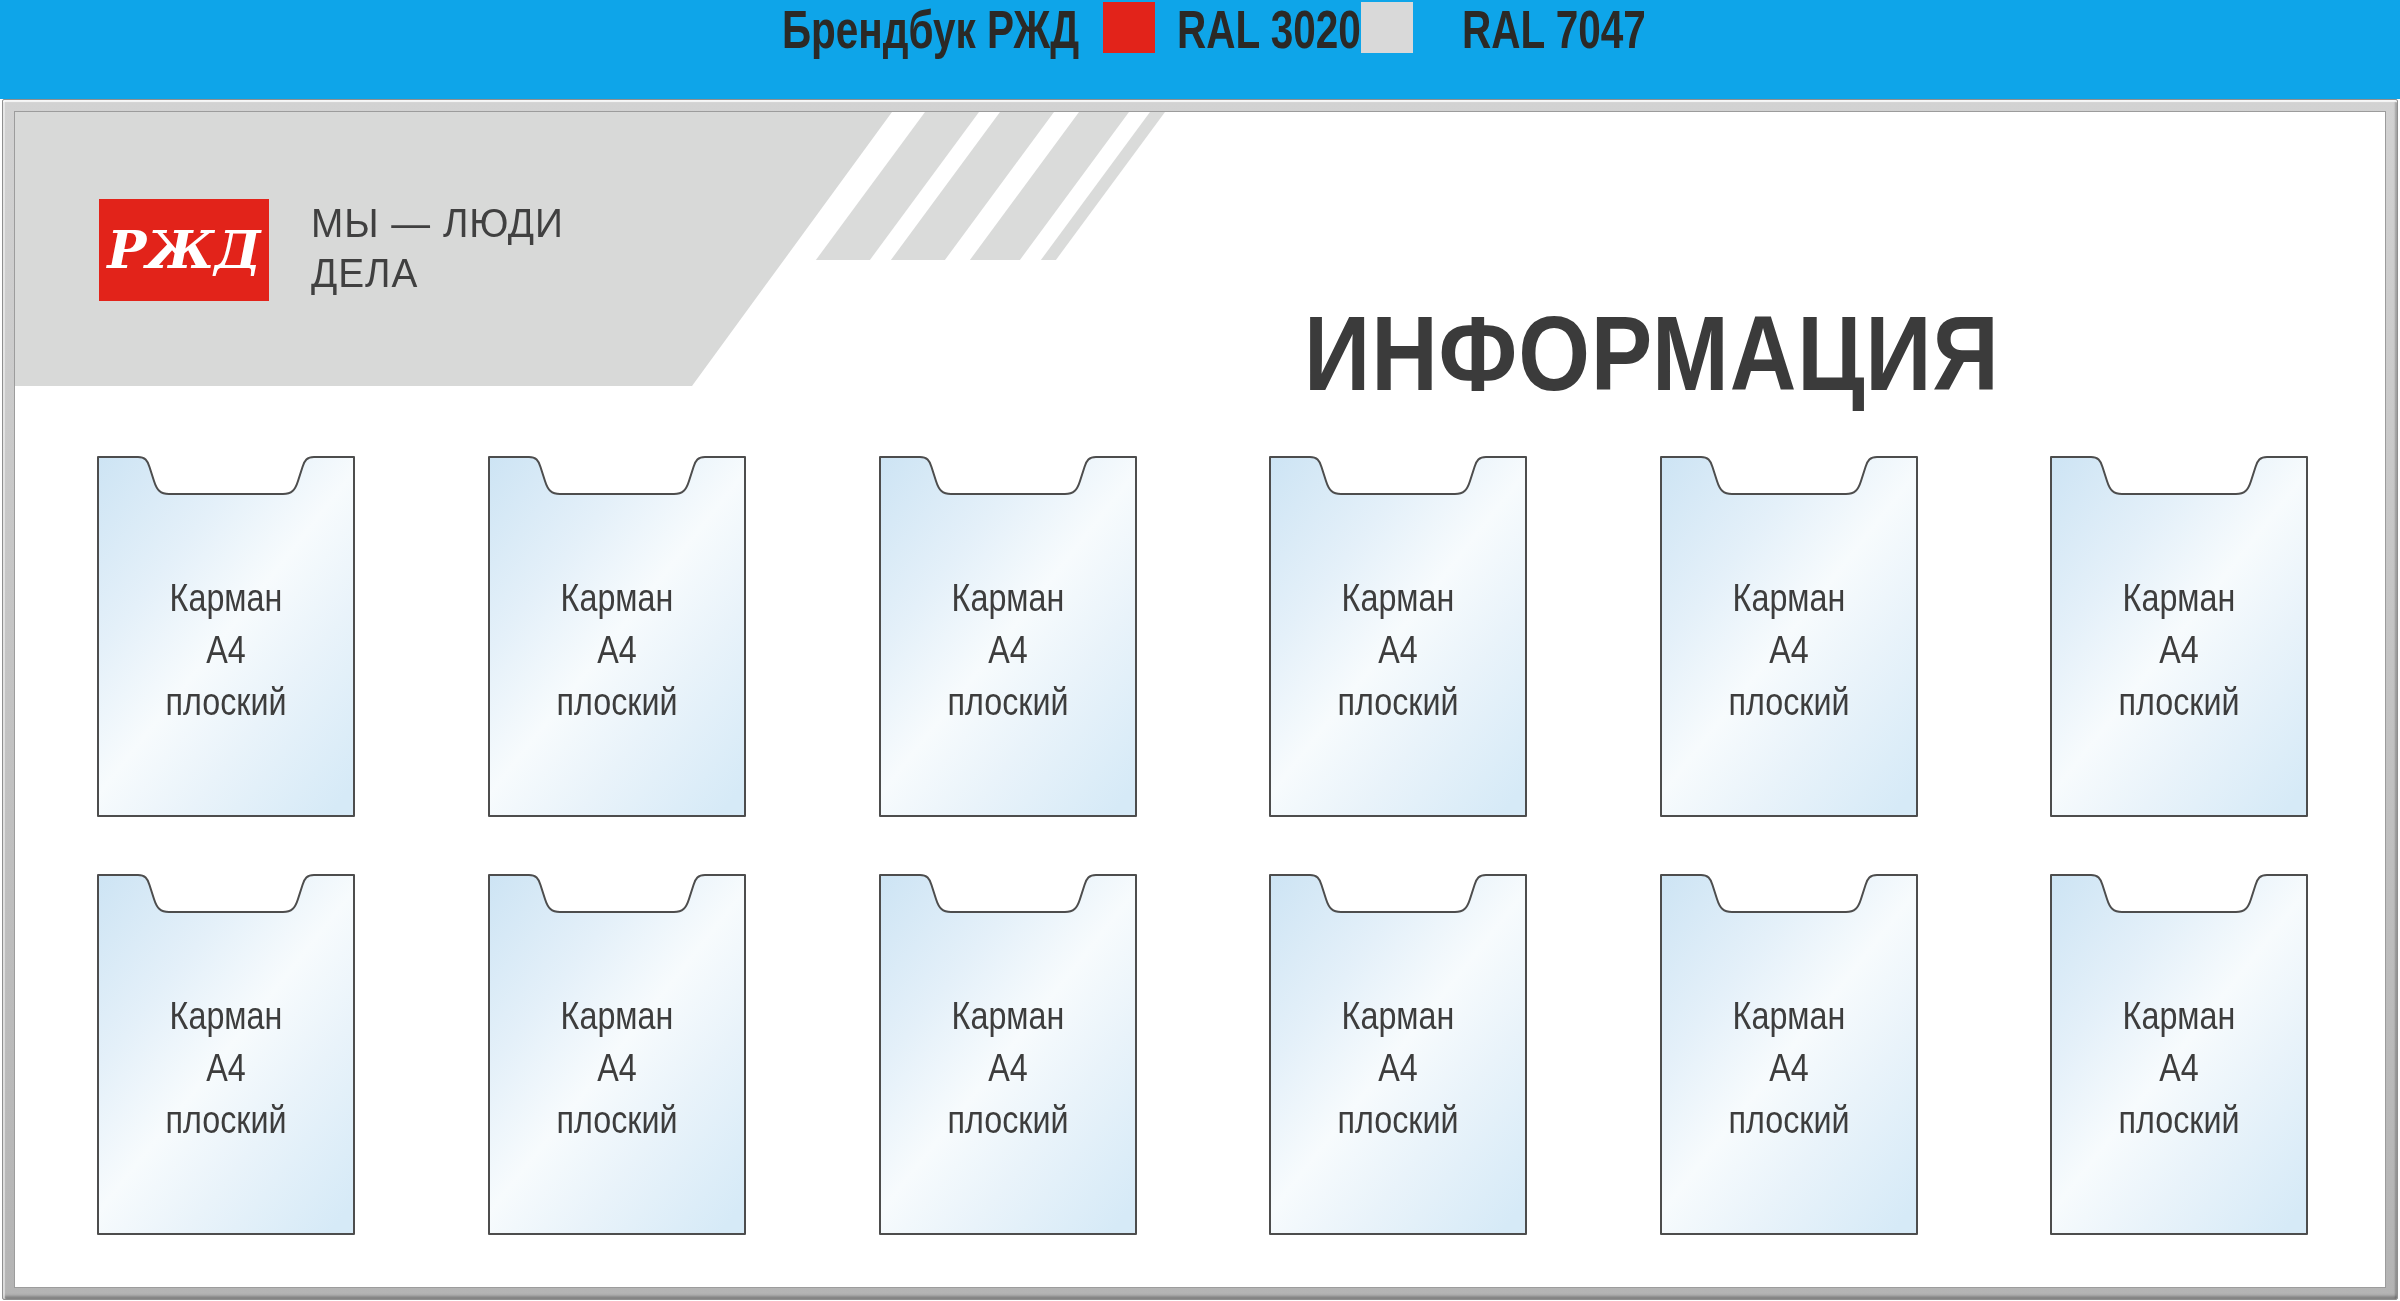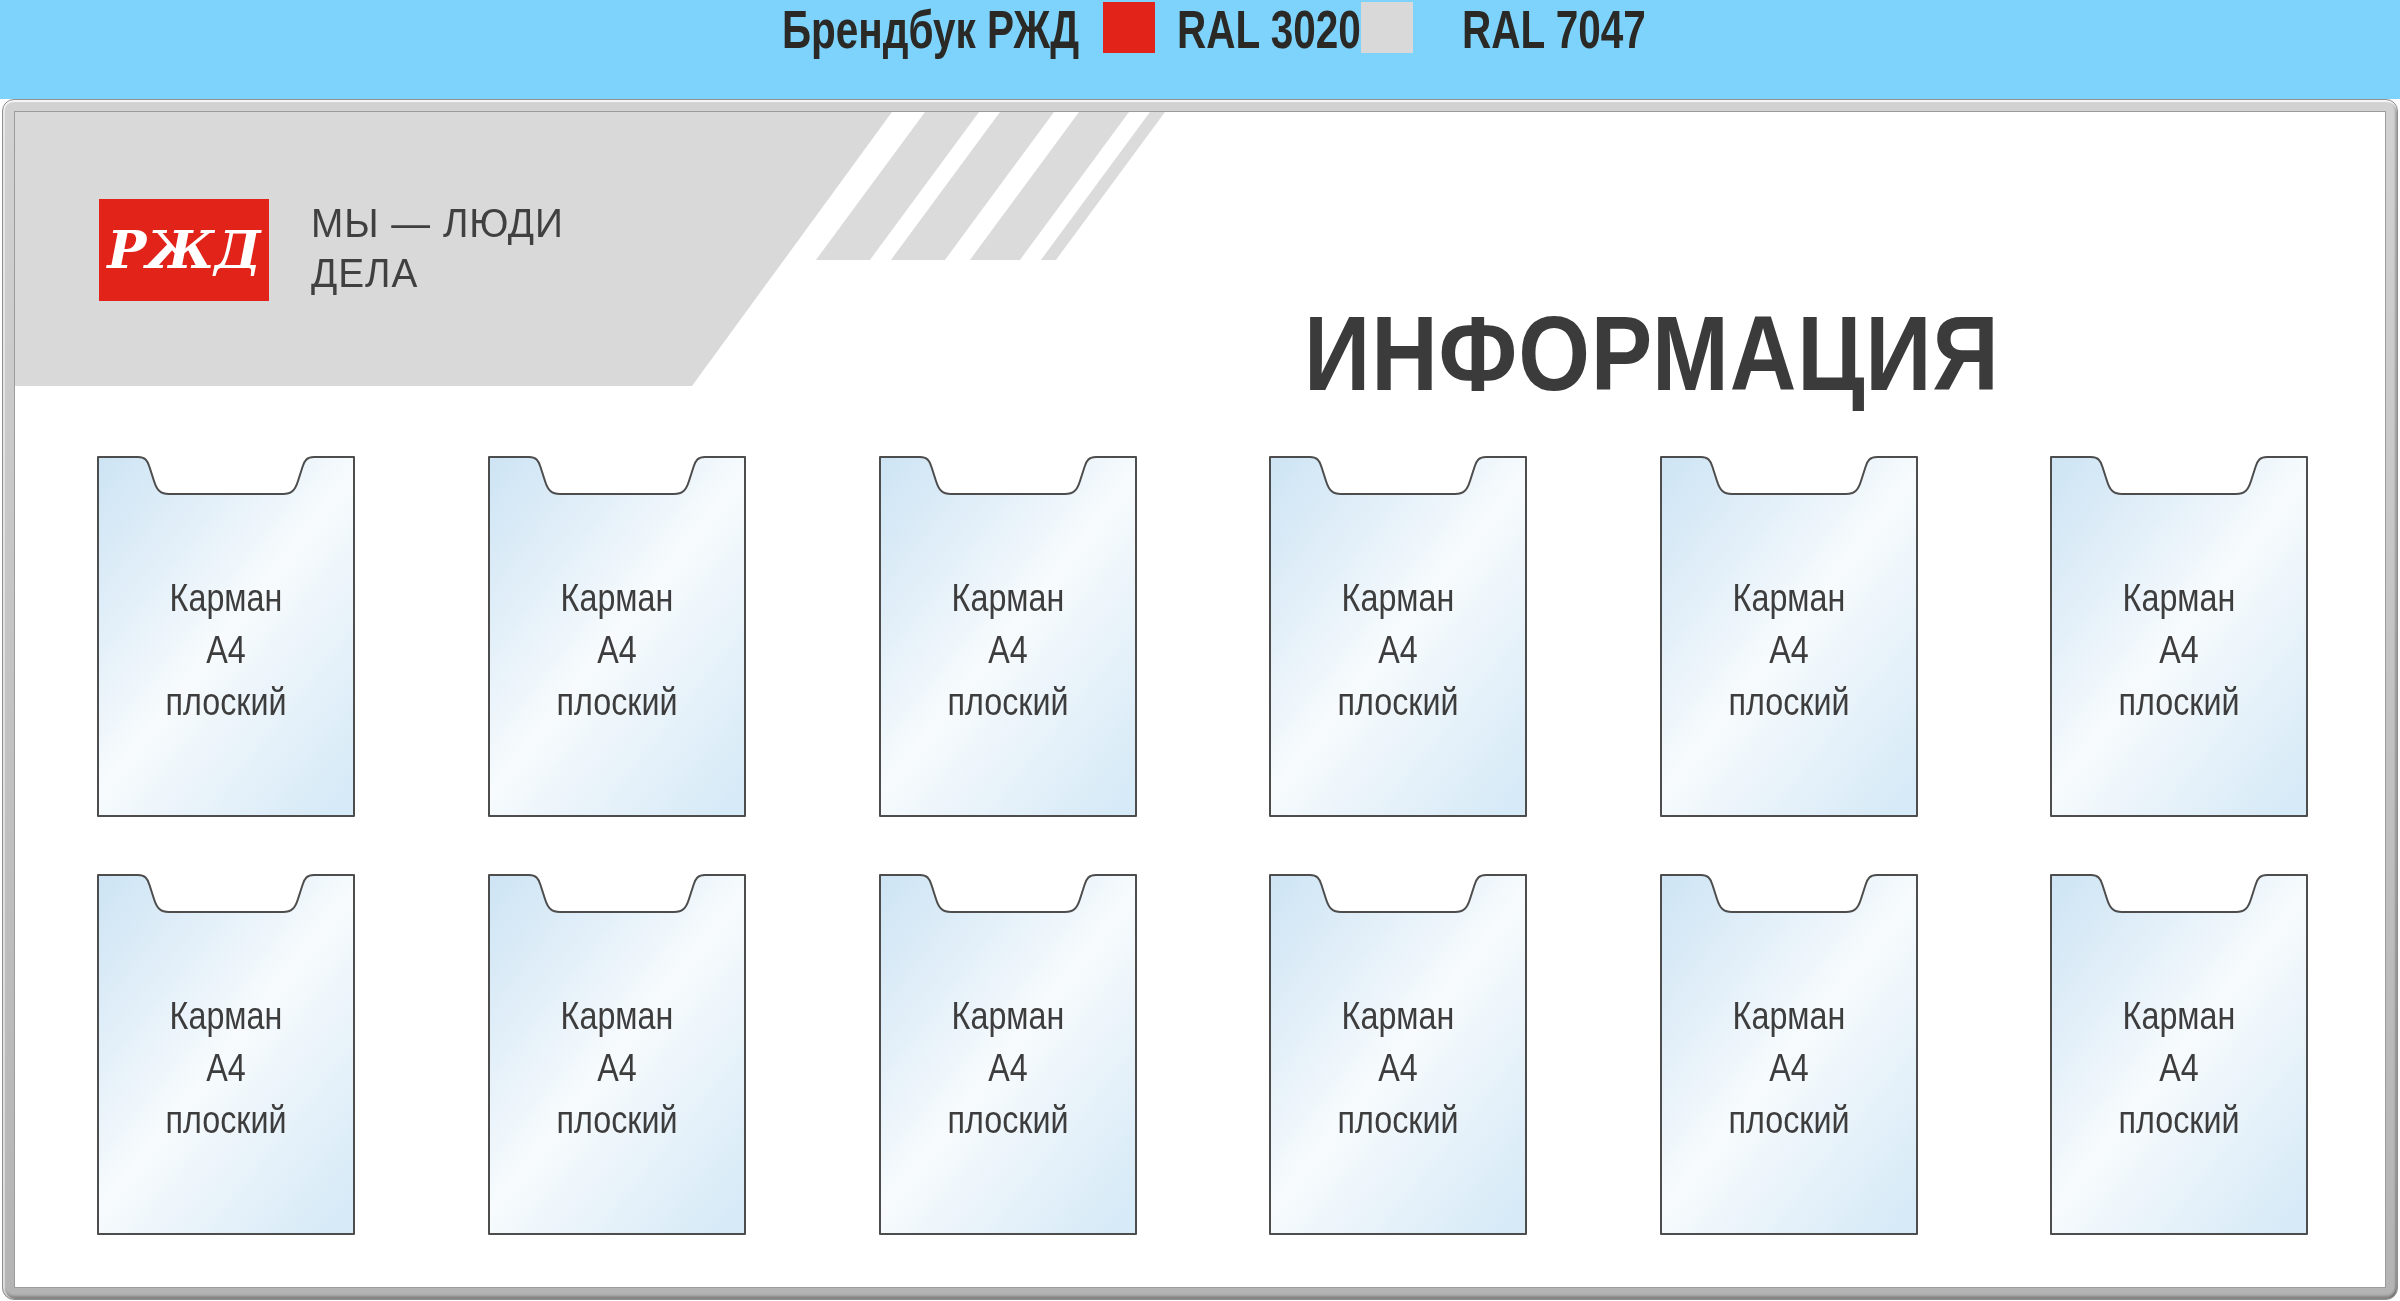--- a/index.html
+++ b/index.html
@@ -1,30 +1,30 @@
 <!DOCTYPE html>
 <html><head>
 <meta charset="utf-8">
 <style>
   html,body{margin:0;padding:0;}
   body{
     width:2400px;height:1301px;position:relative;overflow:hidden;
     background:#ffffff;font-family:"Liberation Sans",sans-serif;
   }
   
-  .annotation-bar{position:absolute;left:0;top:0;width:2400px;height:99px;background:#7dd3fc;text-decoration:underline;}
+  .annotation-bar{position:absolute;left:0;top:0;width:2400px;height:99px;background:#0ea5e9;text-decoration:underline;}
   .cond{font-weight:bold;color:#2b2926;transform:scaleX(0.75);transform-origin:left center;
         font-size:54px;line-height:56px;white-space:nowrap;}
   .ann-text{position:absolute;top:1px;}
   .swatch{position:absolute;top:2px;width:52px;height:51px;}
   
   .frame{
     position:absolute;left:2px;top:99px;right:2px;bottom:1px;
     background:linear-gradient(180deg,#d2d2d2,#b4b4b4);
-    border:1px solid #8f8f8f;border-radius:12px;
+    border:1px solid #8f8f8f;border-radius:2px;
     box-shadow:inset 0 2px 1px rgba(255,255,255,.85),
                inset 2px 0 1px rgba(255,255,255,.6),
                inset -2px 0 2px rgba(0,0,0,.18),
                inset 0 -3px 3px rgba(0,0,0,.28);
   }
   .board-inner{
     position:absolute;inset:11px;background:#ffffff;border:1px solid #9c9c9c;overflow:hidden;
   }
   
   .header-band{

